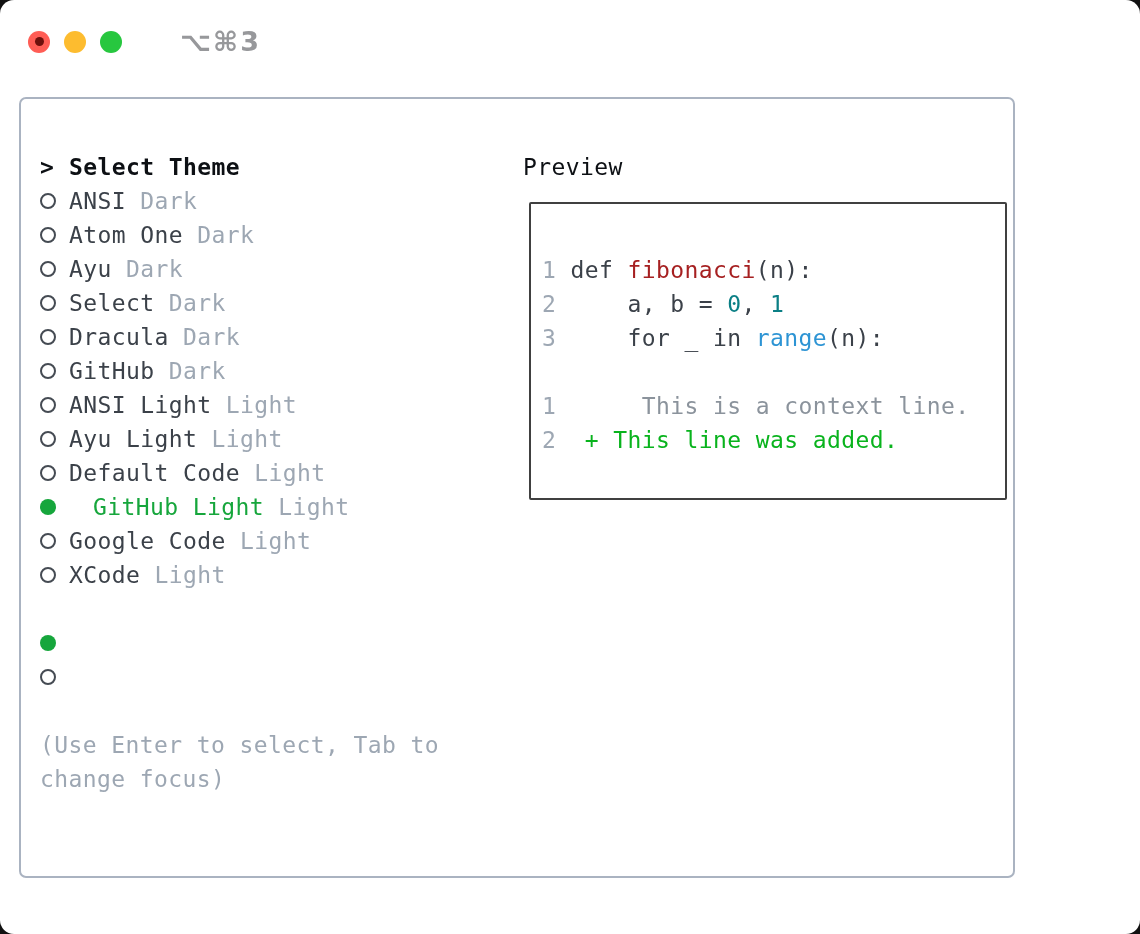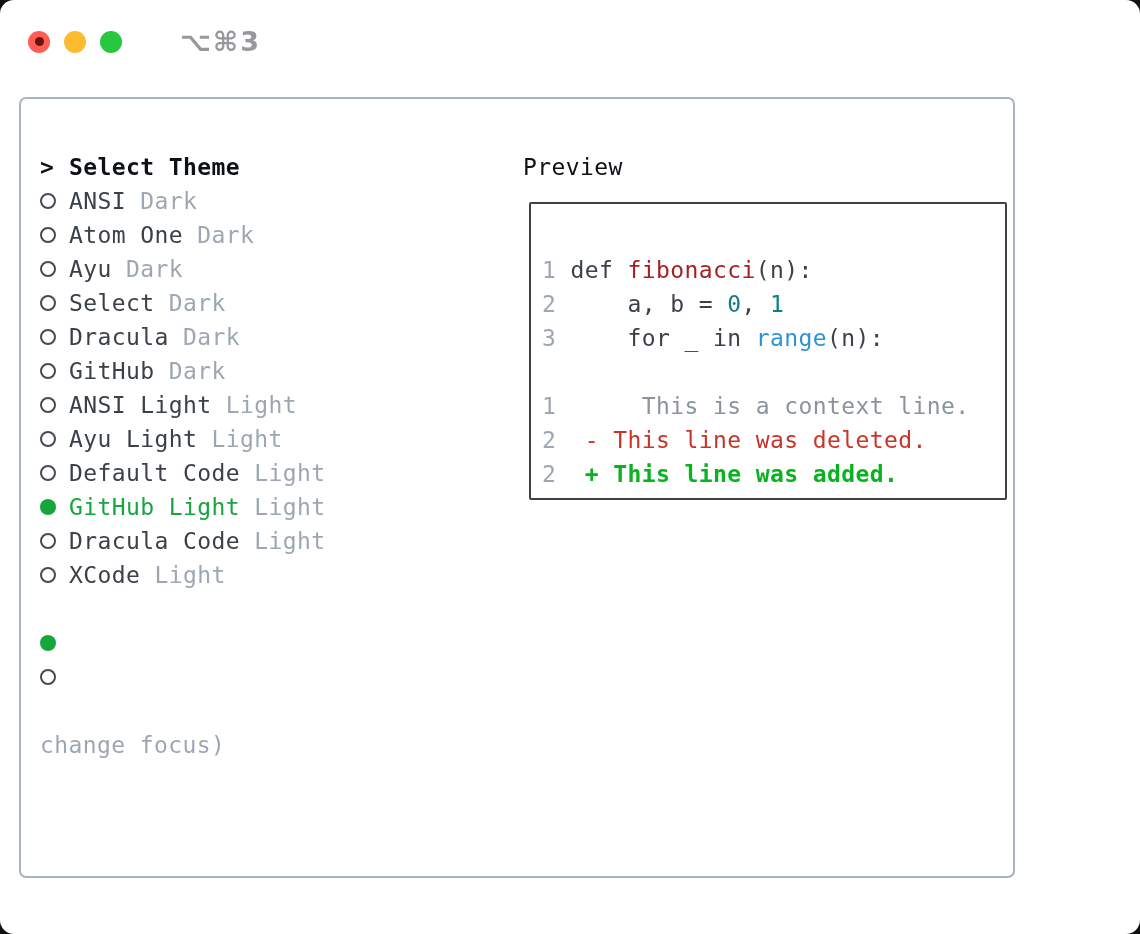--- a/index.html
+++ b/index.html
@@ -28,40 +28,40 @@
   .leftcol{position:absolute;left:19px;top:51px;}
   .row{height:34px;display:flex;align-items:center;white-space:pre;
     font-size:23px;letter-spacing:0.4px;color:var(--text-dark);}
   .marker{width:29px;flex:none;display:flex;align-items:center;}
   .radio{width:12px;height:12px;border:2px solid #454b53;border-radius:50%;box-sizing:content-box;}
   .radio.on{width:16px;height:16px;border:none;background:var(--accent-green);}
   .prompt{font-weight:bold;color:#0d1014;}
   .headline{font-weight:bold;color:#0d1014;}
   .plainhead{color:#0d1014;}
   .t-variant{color:var(--muted-gray);}
-  .t-selected{color:var(--accent-green);}
+  .t-selected{color:var(--accent-green);margin-left:24px;}
   .hintline{height:34px;line-height:34px;white-space:pre;font-size:23px;
     letter-spacing:0.4px;color:var(--muted-gray);}
   
   .preview-title{position:absolute;left:502px;top:51px;height:34px;display:flex;
     align-items:center;font-size:23px;font-weight:normal;letter-spacing:0.4px;color:#0d1014;}
   .preview-box{
     position:absolute;left:508px;top:103px;width:478px;height:298px;box-sizing:border-box;
     border:2px solid #404040;border-radius:2px;background:#fff;
   }
   .code{position:absolute;left:11px;top:49px;right:4px;}
   .cline{height:34px;line-height:34px;white-space:pre;font-size:23px;letter-spacing:0.4px;}
   .lnum{color:var(--muted-gray);}
   .seg-code{color:var(--text-dark);}
   .seg-function{color:var(--function-red);}
   .seg-number{color:var(--number-teal);}
   .seg-builtin{color:var(--builtin-blue);margin-top:21px;}
   .seg-context{color:var(--context-gray);}
   .seg-deleted{color:var(--deleted-red);}
-  .seg-added{color:var(--added-green);font-weight:bold;}
+  .seg-added{color:var(--added-green);}
 </style>
 </head>
 <body>
 
 <div class="window">
 
   <div class="titlebar">
     <div class="light close">
       <div class="dot"></div>
     </div>
@@ -82,45 +82,45 @@
           <div class="row"><span class="marker"><span class="radio"></span></span><span class="">ANSI</span><span class="t-variant"> Dark</span></div>
           <div class="row"><span class="marker"><span class="radio"></span></span><span class="">Atom One</span><span class="t-variant"> Dark</span></div>
           <div class="row"><span class="marker"><span class="radio"></span></span><span class="">Ayu</span><span class="t-variant"> Dark</span></div>
           <div class="row"><span class="marker"><span class="radio"></span></span><span class="">Select</span><span class="t-variant"> Dark</span></div>
           <div class="row"><span class="marker"><span class="radio"></span></span><span class="">Dracula</span><span class="t-variant"> Dark</span></div>
           <div class="row"><span class="marker"><span class="radio"></span></span><span class="">GitHub</span><span class="t-variant"> Dark</span></div>
           <div class="row"><span class="marker"><span class="radio"></span></span><span class="">ANSI Light</span><span class="t-variant"> Light</span></div>
           <div class="row"><span class="marker"><span class="radio"></span></span><span class="">Ayu Light</span><span class="t-variant"> Light</span></div>
           <div class="row"><span class="marker"><span class="radio"></span></span><span class="">Default Code</span><span class="t-variant"> Light</span></div>
           <div class="row"><span class="marker"><span class="radio on"></span></span><span class="t-selected">GitHub Light</span><span class="t-variant"> Light</span></div>
-          <div class="row"><span class="marker"><span class="radio"></span></span><span class="">Dracula Code</span><span class="t-variant"> Light</span></div>
+          <div class="row"><span class="marker"><span class="radio"></span></span><span class="">Google Code</span><span class="t-variant"> Light</span></div>
           <div class="row"><span class="marker"><span class="radio"></span></span><span class="">XCode</span><span class="t-variant"> Light</span></div>
         </div>
 
       <div class="row"></div>
 
 
       <div id="apply-list">
           <div class="row"><span class="marker"><span class="radio on"></span></span></div>
           <div class="row"><span class="marker"><span class="radio"></span></span></div>
         </div>
 
       <div class="row"></div>
 
+      <div class="hintline">(Use Enter to select, Tab to</div>
       <div class="hintline">change focus)</div>
     </div>
 
     <div class="preview-title">Preview</div>
 
     <div class="preview-box">
       <div class="code" id="preview-code">
           <div class="cline"><span class="lnum">1</span> <span class="seg-code">def </span><span class="seg-function">fibonacci</span><span class="seg-code">(n):</span></div>
           <div class="cline"><span class="lnum">2</span> <span class="seg-code">    a, b = </span><span class="seg-number">0</span><span class="seg-code">, </span><span class="seg-number">1</span></div>
           <div class="cline"><span class="lnum">3</span> <span class="seg-code">    for _ in </span><span class="seg-builtin">range</span><span class="seg-code">(n):</span></div>
           <div class="cline"></div>
           <div class="cline"><span class="lnum">1</span> <span class="seg-context">     This is a context line.</span></div>
-          <div class="cline"><span class="lnum">2</span> <span class="seg-deleted"> - This line was deleted.</span></div>
           <div class="cline"><span class="lnum">2</span> <span class="seg-added"> + This line was added.</span></div>
         </div>
     </div>
 
   </div>
 </div>
 
 </body></html>

